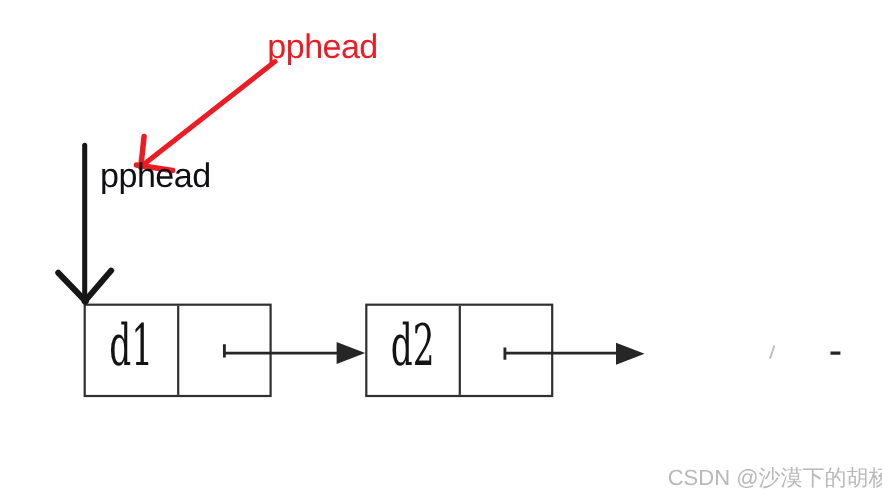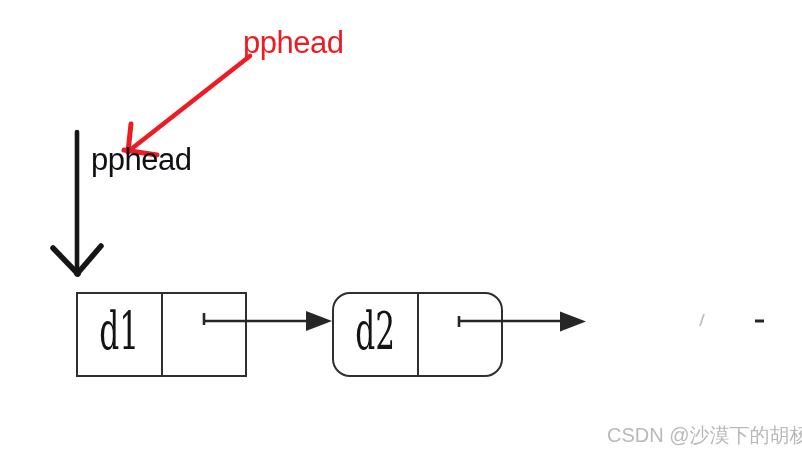--- a/index.html
+++ b/index.html
@@ -38,31 +38,31 @@
     top: 27px;
     color: #ed1c24;
   }
   .ptr-label.plist {
     left: 91px;
     top: 144px;
     color: #101014;
   }
   .node {
     position: absolute;
-    top: 292px;
+    top: 276px;
     width: 171px;
     height: 85px;
     border: 2px solid #2f2f2f;
     background: #ffffff;
     box-sizing: border-box;
     display: flex;
     z-index: 1;
   }
   .node.n1 { left: 76px; }
-  .node.n2 { left: 332px; border-radius: 18px; }
+  .node.n2 { left: 332px; }
   .node.n3 { left: 586px; }
   .cell-data {
     width: 85px;
     height: 100%;
     border-right: 2px solid #2f2f2f;
     box-sizing: border-box;
     display: flex;
     align-items: center;
     justify-content: center;
   }

